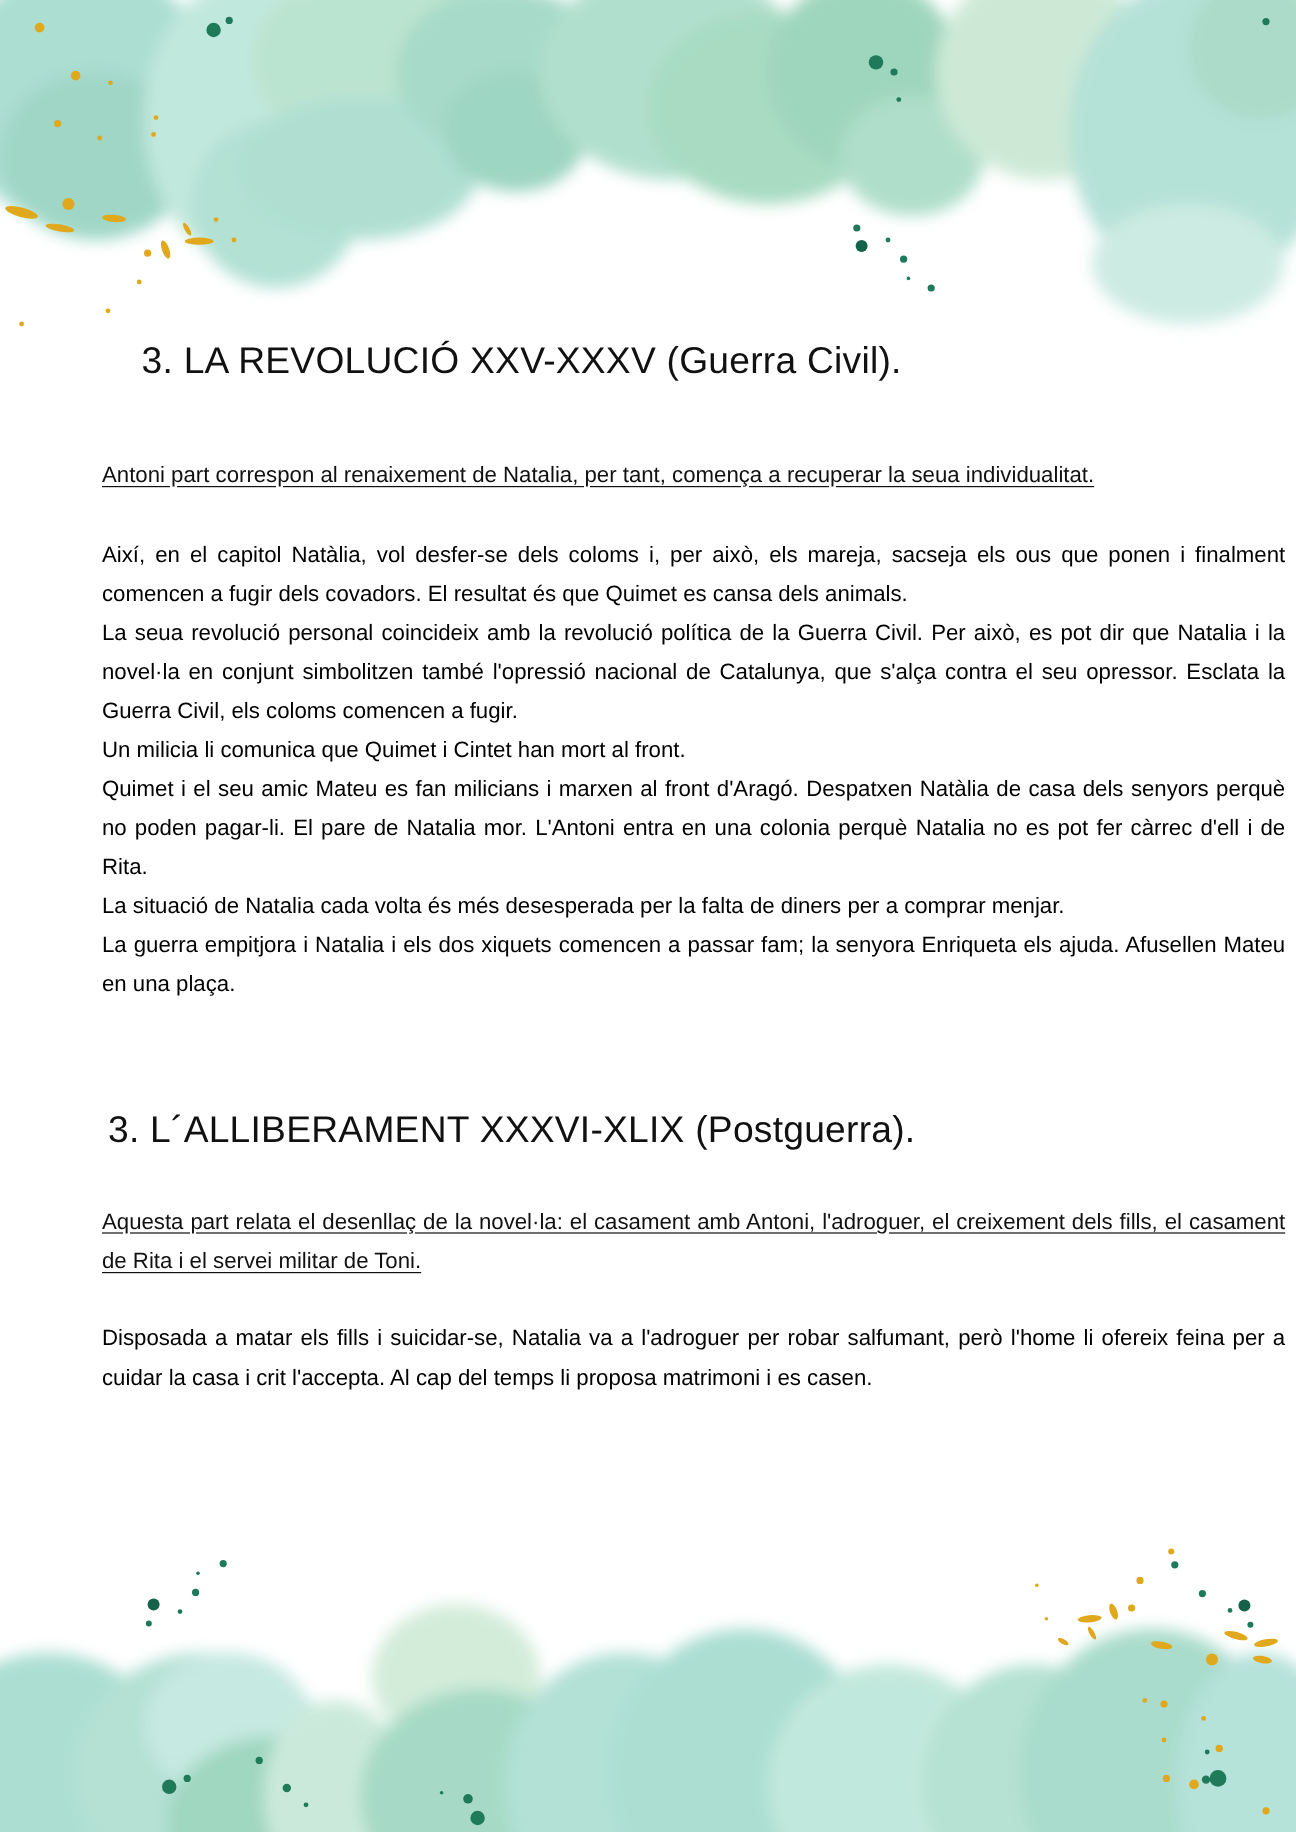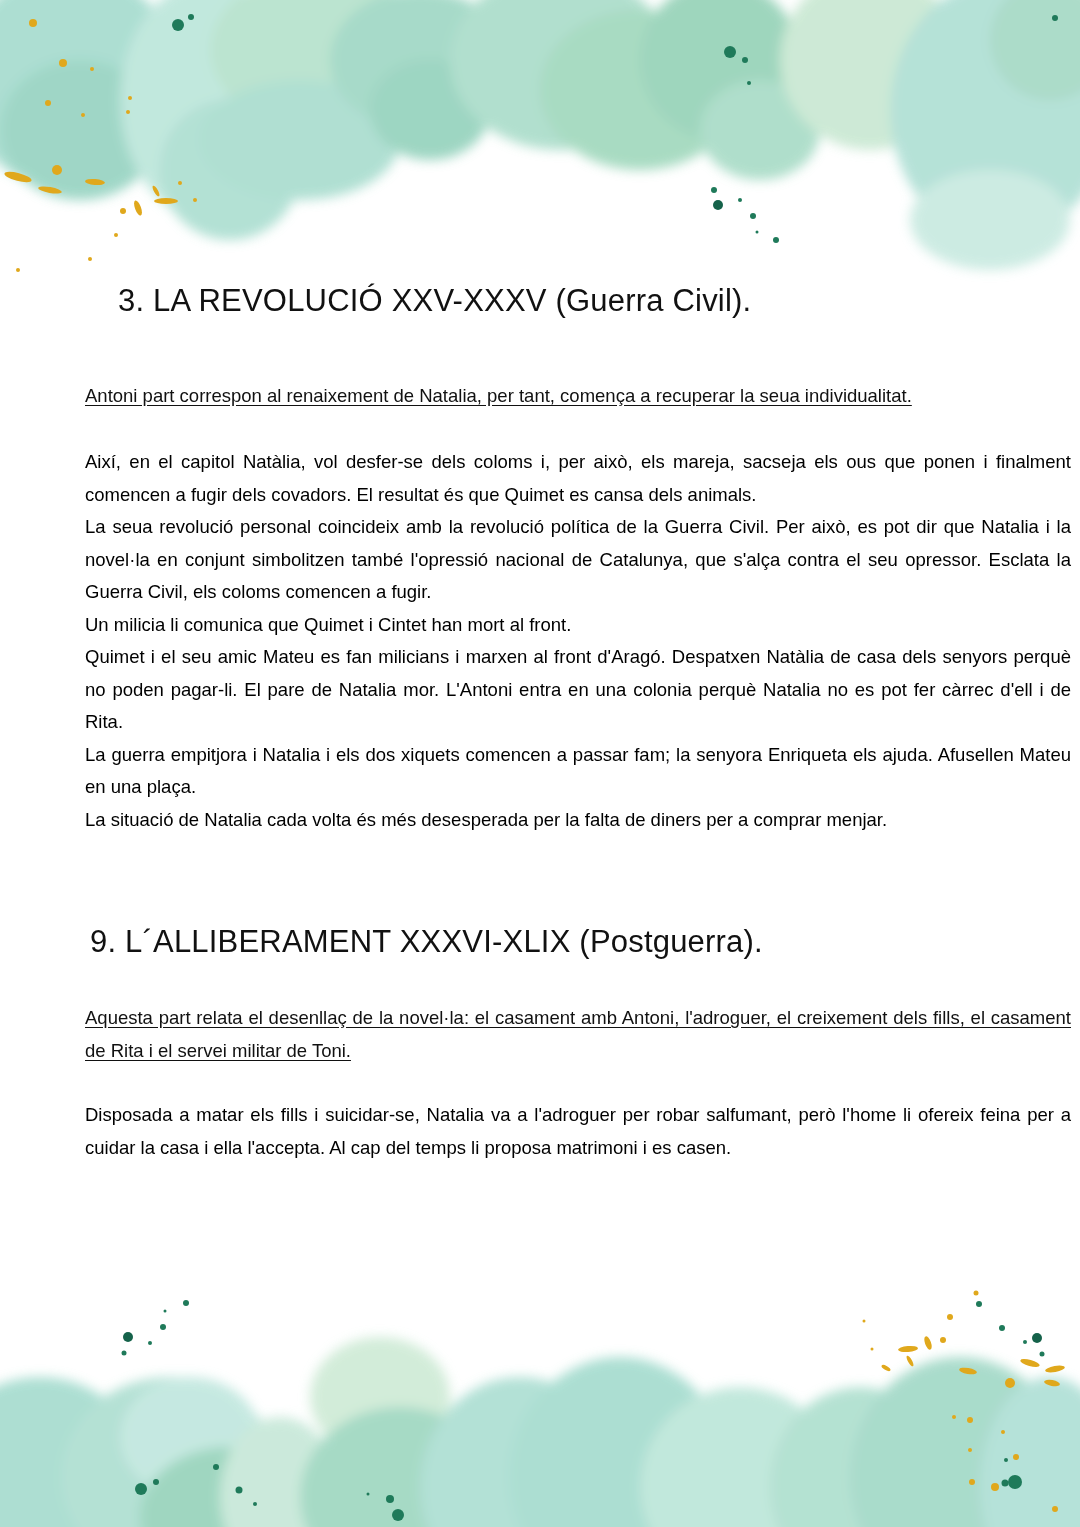--- a/index.html
+++ b/index.html
@@ -194,25 +194,25 @@
 <main class="page">
 
   <section>
     <h2 class="heading heading-3">3. LA REVOLUCIÓ XXV-XXXV (Guerra Civil).</h2>
     <p class="intro intro-3">Antoni part correspon al renaixement de Natalia, per tant, comença a recuperar la seua individualitat.</p>
     <div class="body-block body-3">
       <p> Així, en el capitol Natàlia, vol desfer-se dels coloms i, per això, els mareja, sacseja els ous que ponen i finalment comencen a fugir dels covadors. El resultat és que Quimet es cansa dels animals.</p>
       <p>La seua revolució personal coincideix amb la revolució política de la Guerra Civil. Per això, es pot dir que Natalia i la novel·la en conjunt simbolitzen també l'opressió nacional de Catalunya, que s'alça contra el seu opressor. Esclata la Guerra Civil, els coloms comencen a fugir.</p>
       <p>Un milicia li comunica que Quimet i Cintet han mort al front.</p>
       <p>Quimet i el seu amic Mateu es fan milicians i marxen al front d'Aragó. Despatxen Natàlia de casa dels senyors perquè no poden pagar-li. El pare de Natalia mor. L'Antoni entra en una colonia perquè Natalia no es pot fer càrrec d'ell i de Rita.</p>
+      <p>La situació de Natalia cada volta és més desesperada per la falta de diners per a comprar menjar.</p>
       <p>La guerra empitjora i Natalia i els dos xiquets comencen a passar fam; la senyora Enriqueta els ajuda. Afusellen Mateu en una plaça.</p>
-      <p>La situació de Natalia cada volta és més desesperada per la falta de diners per a comprar menjar.</p>
     </div>
   </section>
 
   <section>
-    <h2 class="heading heading-4">9. L´ALLIBERAMENT XXXVI-XLIX (Postguerra).</h2>
+    <h2 class="heading heading-4">3. L´ALLIBERAMENT XXXVI-XLIX (Postguerra).</h2>
     <p class="intro intro-4">Aquesta part relata el desenllaç de la novel·la: el casament amb Antoni, l'adroguer, el creixement dels fills, el casament de Rita i el servei militar de Toni.</p>
     <div class="body-block body-4">
-      <p>Disposada a matar els fills i suicidar-se, Natalia va a l'adroguer per robar salfumant, però l'home li ofereix feina per a cuidar la casa i ella l'accepta. Al cap del temps li proposa matrimoni i es casen.</p>
+      <p>Disposada a matar els fills i suicidar-se, Natalia va a l'adroguer per robar salfumant, però l'home li ofereix feina per a cuidar la casa i crit l'accepta. Al cap del temps li proposa matrimoni i es casen.</p>
     </div>
   </section>
 </main>
 
 </body></html>

